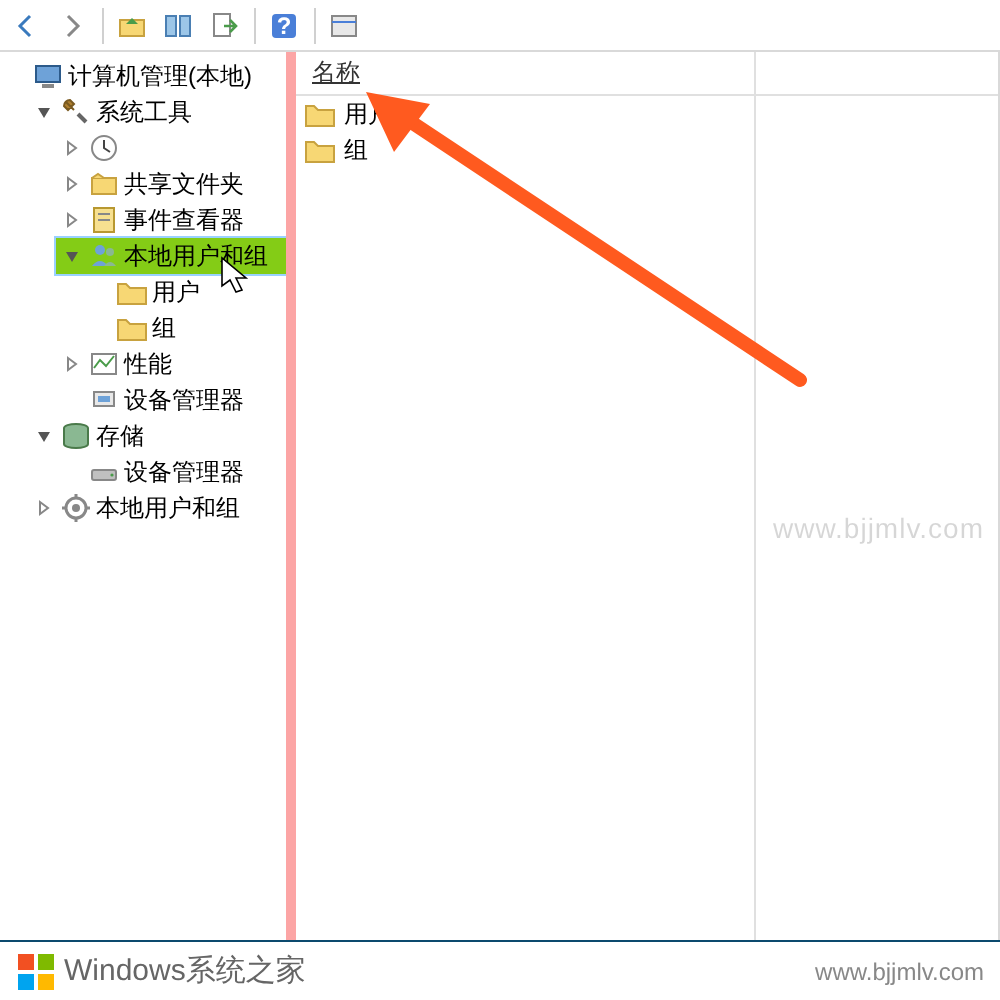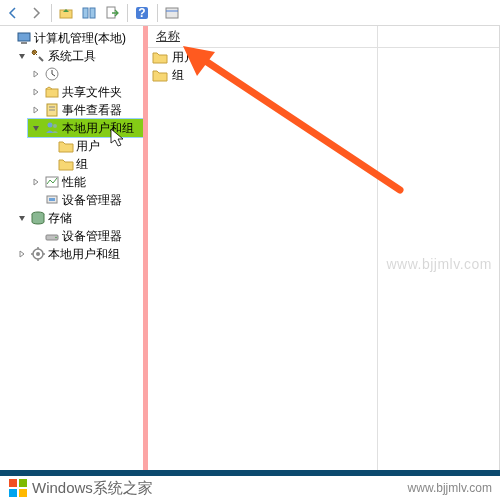--- a/index.html
+++ b/index.html
@@ -25,21 +25,21 @@
     .tree-row { display: flex; align-items: center; height: 18px; padding-left: 2px; white-space: nowrap; }
     .tree-row.selected { background: #84cc16; outline: 1px solid #99d1ff; }
     .expander { width: 12px; height: 12px; display: flex; align-items: center; justify-content: center; cursor: pointer; }
     .tree-icon { width: 16px; height: 16px; margin: 0 2px; display: flex; align-items: center; justify-content: center; }
     .tree-label { font-size: 12px; color: #000; }
     .children { padding-left: 14px; }
     
     .arrow-annotation { position: absolute; pointer-events: none; top: 40px; left: 175px; }
     .watermark { position: absolute; right: 8px; top: 256px; color: rgba(0,0,0,0.16); font-size: 14px; letter-spacing: 0.5px; pointer-events:none; }
     
-    .footer { height: 30px; display: flex; align-items: center; justify-content: space-between; padding: 0 8px; background: #fff; border-top: 6px solid #0c4a6e; }
+    .footer { height: 30px; display: flex; align-items: center; justify-content: space-between; padding: 0 8px; background: #fff; border-top: 1px solid #0c4a6e; }
     .brand { display: flex; align-items: center; gap: 4px; }
     .brand-text { font-size: 15px; color: #666; }
     .url { font-size: 12px; color: #888; }
     
     .cursor { position: absolute; left: 110px; top: 128px; pointer-events: none; }
     
     
     .list-body::-webkit-scrollbar { width: 16px; height: 16px; }
     .list-body::-webkit-scrollbar-track { background: #f0f0f0; }
     .list-body::-webkit-scrollbar-thumb { background: #c0c0c0; border: 3px solid #f0f0f0; border-radius: 0; }

